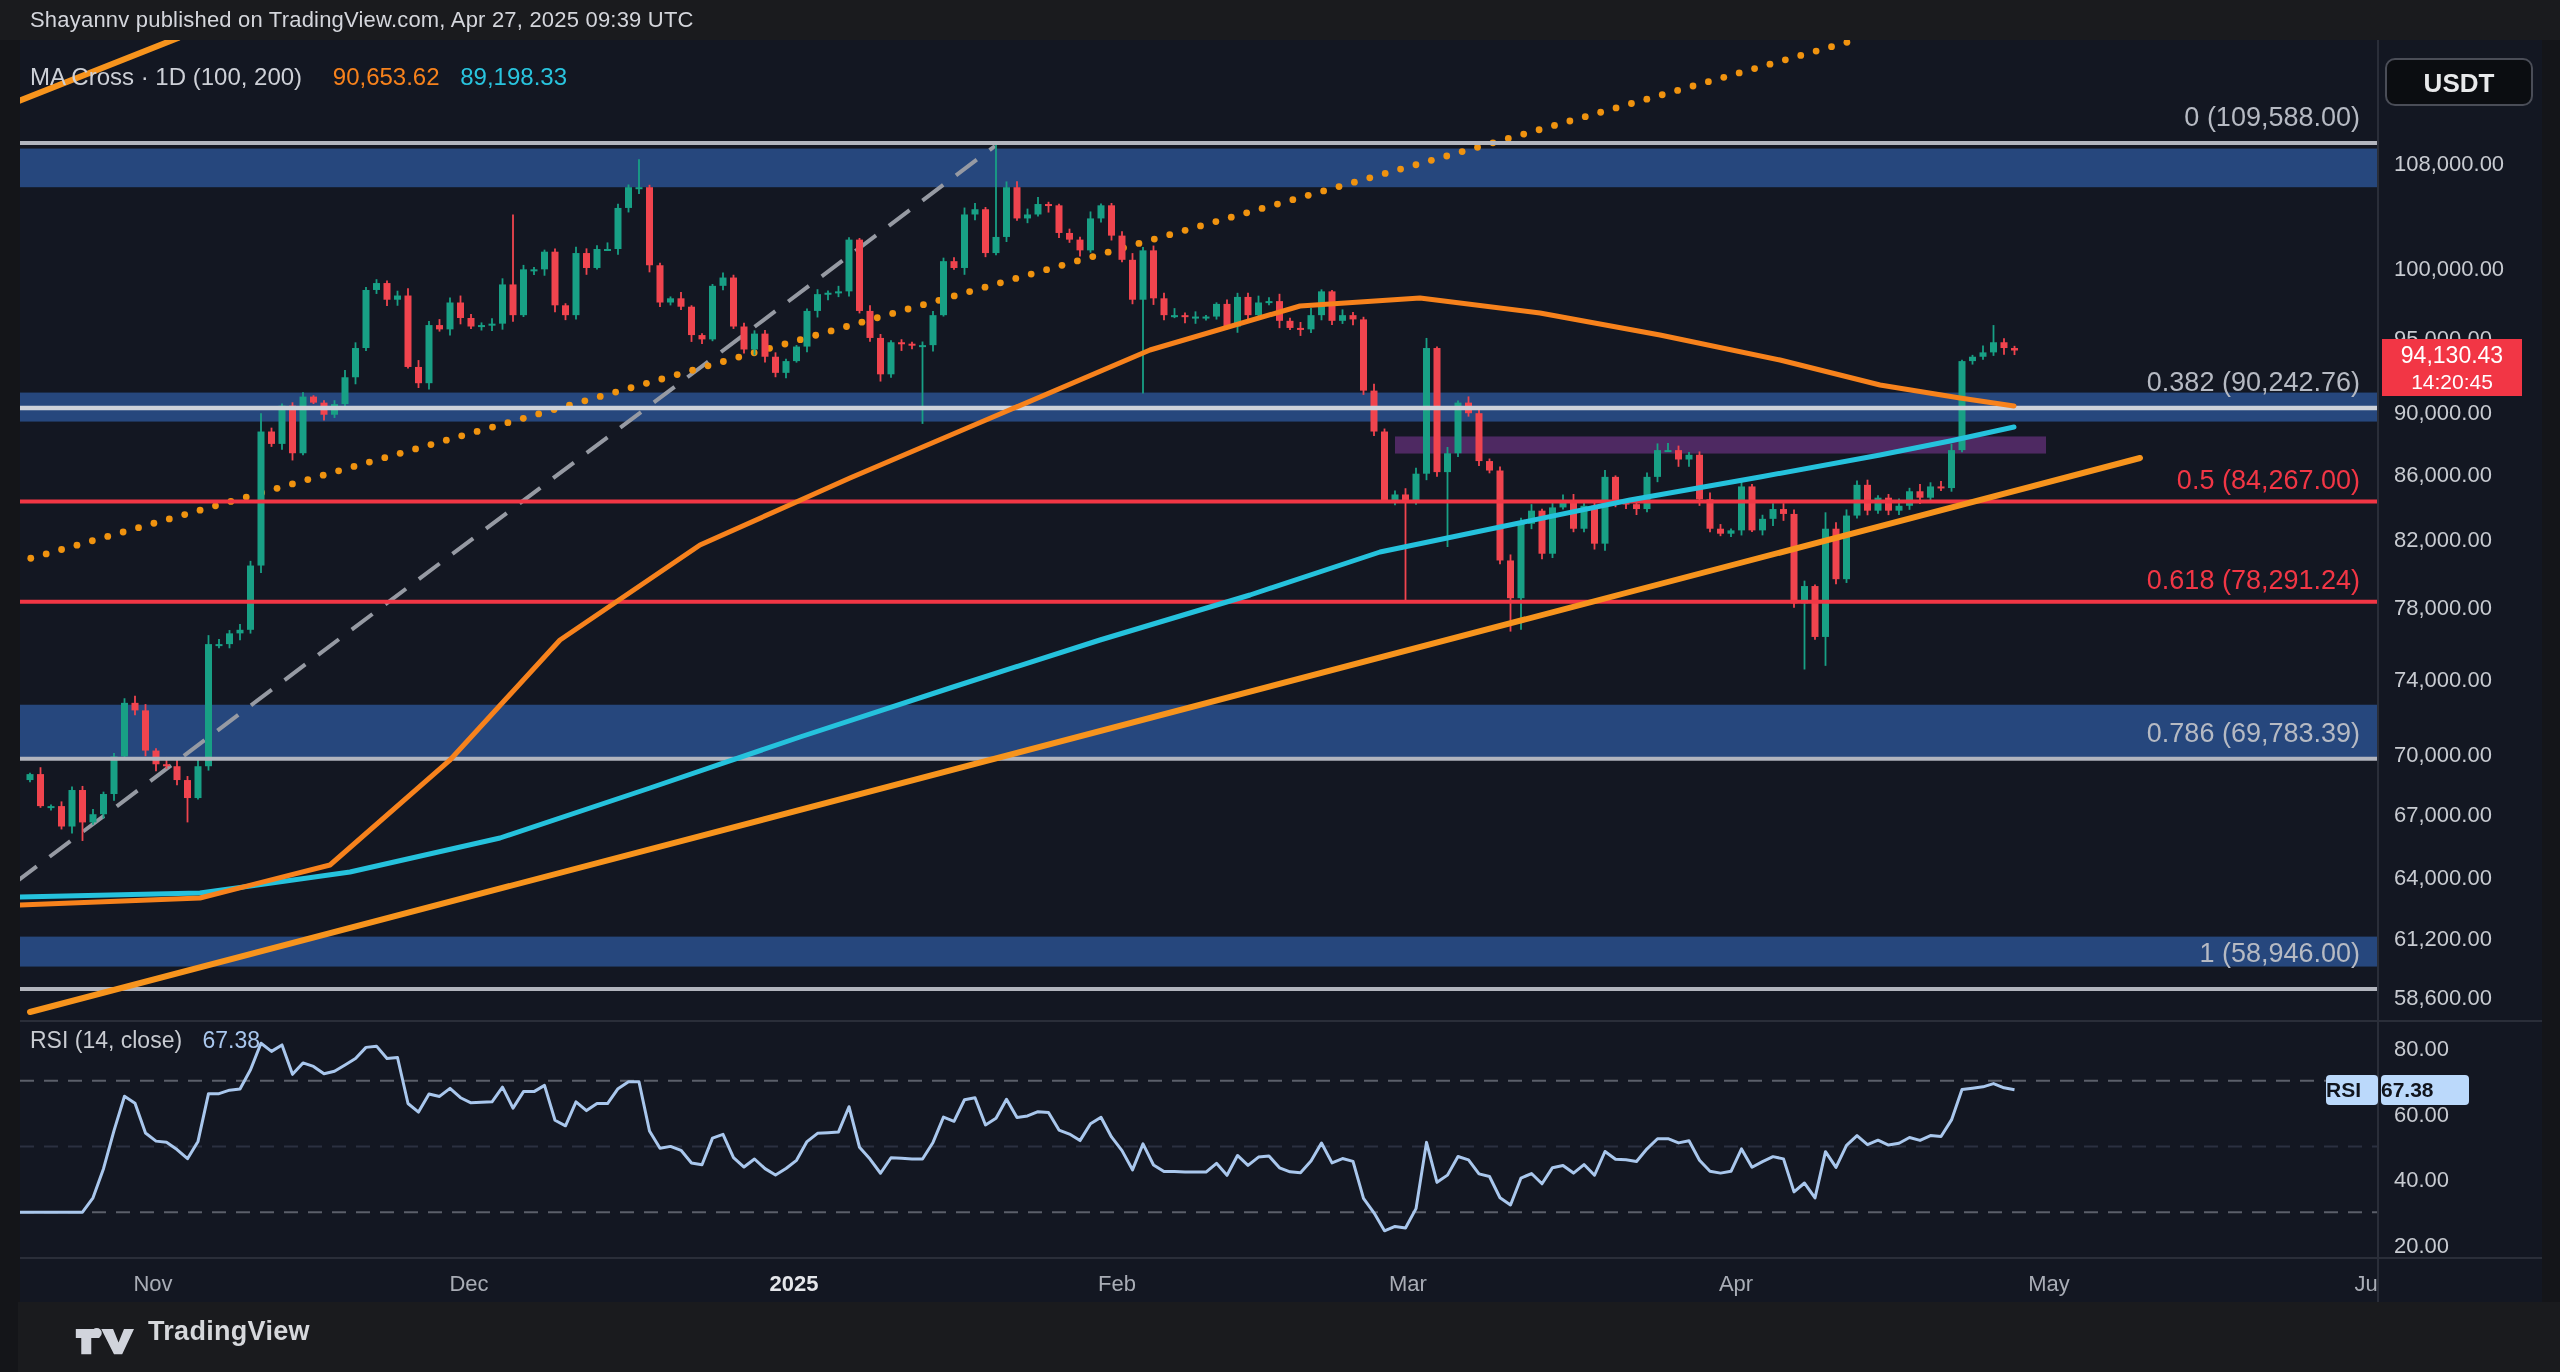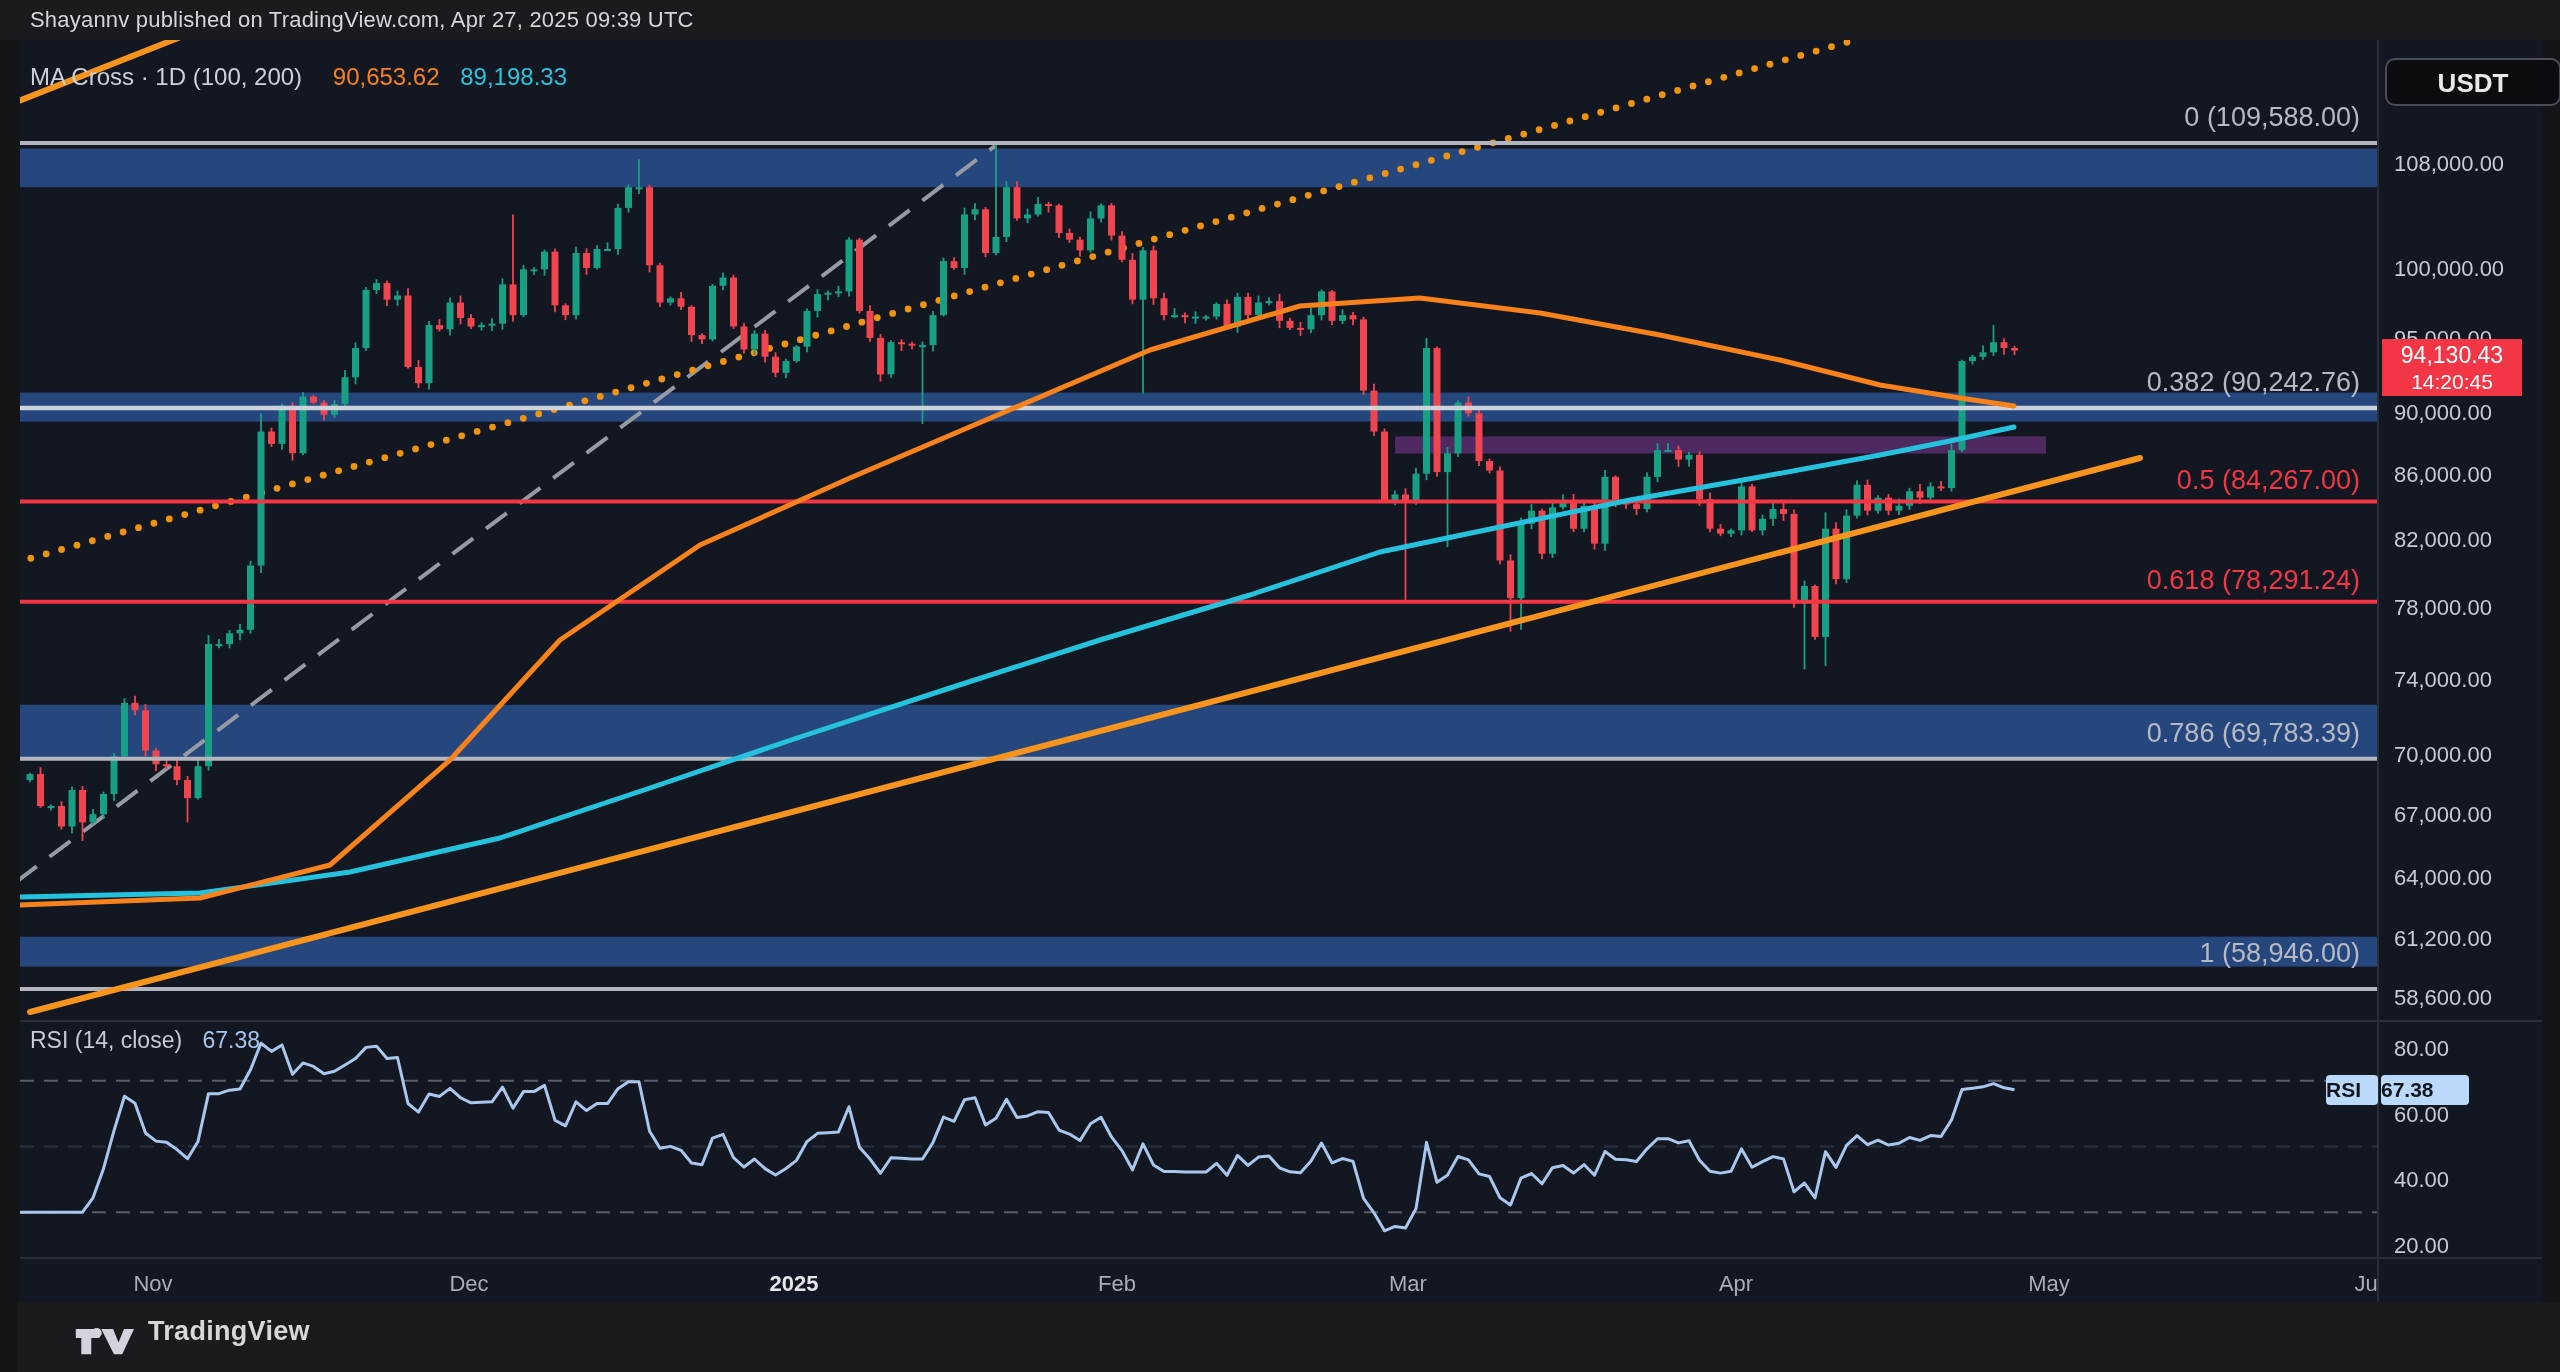--- a/index.html
+++ b/index.html
@@ -20,21 +20,21 @@
   }
   #chart-svg{position:absolute;left:0;top:0;}
   svg text{font-family:"Liberation Sans",sans-serif;}
   #ma-legend{
     left:30px;top:62px;height:30px;font-size:24px;line-height:30px;white-space:nowrap;z-index:5;
   }
   #ma-legend .t{color:#cdd0d7;}
   #ma-legend .v100{color:#f7821c;margin-left:24px;}
   #ma-legend .v200{color:#29c4de;margin-left:14px;text-align:right;}
   #usdt-button{
-    left:2385px;top:58px;width:176px;height:48px;z-index:6;
+    left:2385px;top:58px;width:148px;height:48px;z-index:6;
     background:#0b0d11;border:2px solid #4a4d57;border-radius:10px;
     color:#e8e9eb;font-size:26px;font-weight:700;text-align:center;line-height:46px;
     box-sizing:border-box;cursor:pointer;
   }
   #price-badge{
     left:2382px;top:339px;width:140px;height:57px;z-index:6;
     background:#f23645;border-radius:0;color:#ffffff;text-align:center;
   }
   #price-badge .p{font-size:23px;line-height:30px;margin-top:1px;}
   #price-badge .c{font-size:21px;line-height:24px;}

